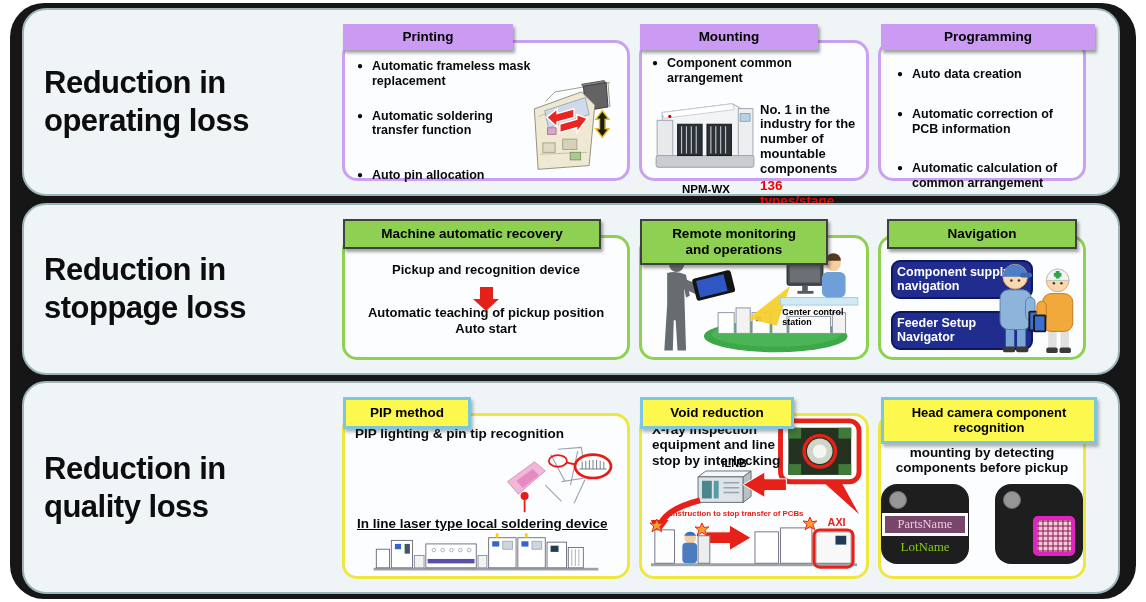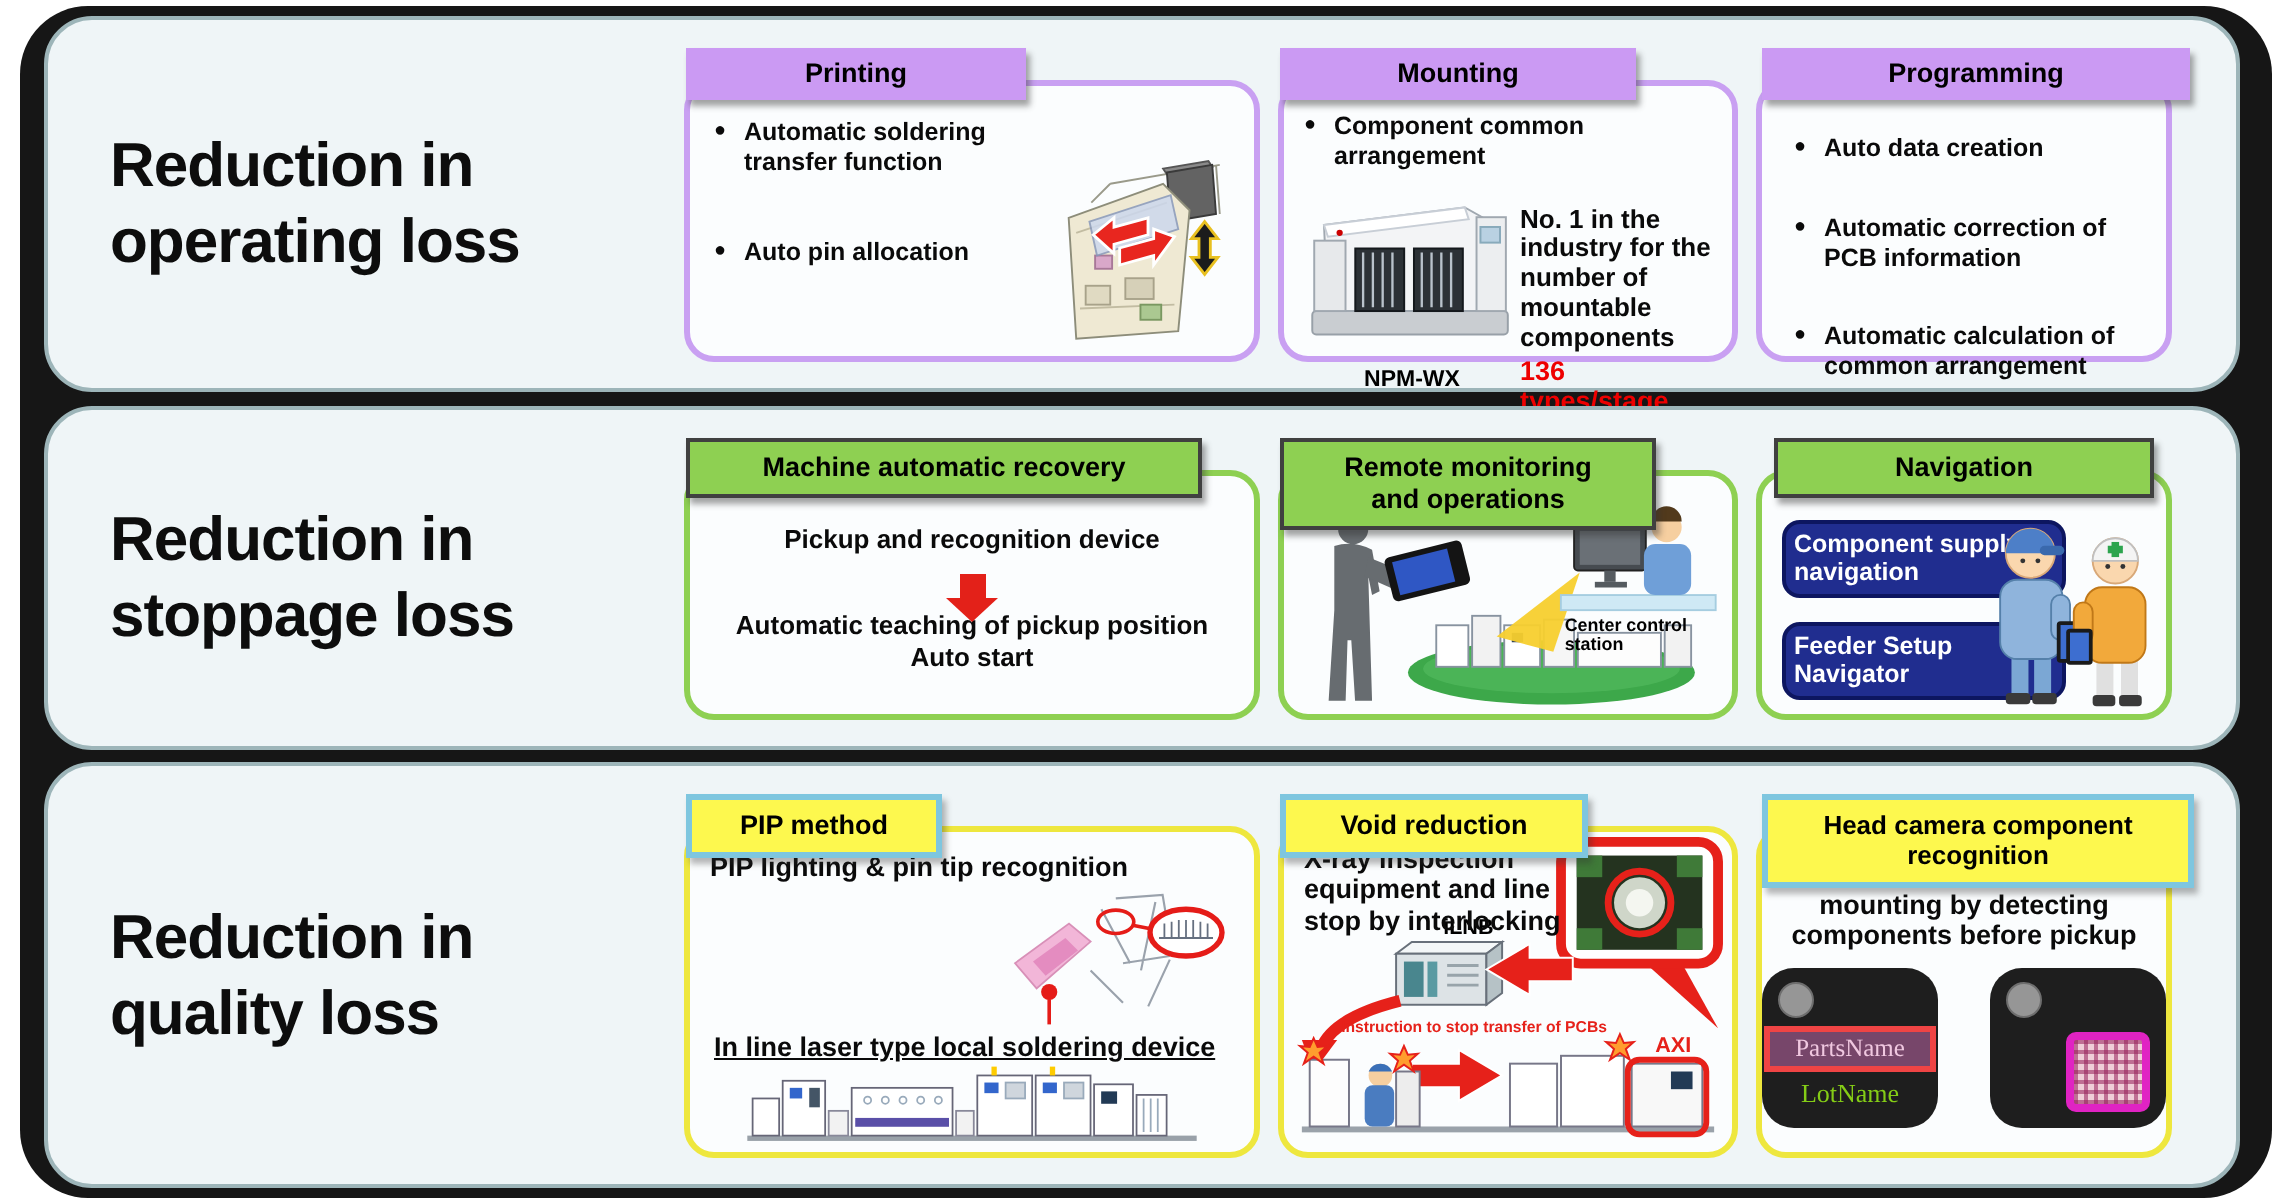--- a/index.html
+++ b/index.html
@@ -6,21 +6,21 @@
   body { background:#fff; font-family:"Liberation Sans","DejaVu Sans",sans-serif; }
   .stage { position:relative; width:1146px; height:602px; background:#ffffff; overflow:hidden; }
   .frame { position:absolute; left:10px; top:3px; width:1126px; height:596px; background:#161616; border-radius:34px; }
 
   .row { position:absolute; left:22px; width:1098px; background:#eff5f7; border:2px solid #9db5b9;
          border-radius:24px; display:flex; }
   .r1 { top:8px;  height:188px; }
   .r2 { top:203px; height:172px; }
   .r3 { top:381px; height:213px; }
 
-  .row-title { width:318px; padding-left:31px; display:flex; flex-direction:column; justify-content:center;
+  .row-title { width:318px; padding-left:20px; display:flex; flex-direction:column; justify-content:center;
                font-weight:bold; font-size:31px; line-height:1.22; color:#0d0d0d; letter-spacing:-0.5px; }
 
   .cards { flex:1; display:flex; gap:9px; padding:30px 10px 13px 0; }
   .card { position:relative; background:#fbfdfe; border-radius:15px; flex:0 0 auto; }
   .c1 { width:288px; } .c2 { width:230px; } .c3 { width:208px; }
   .r1 .card { border:3px solid #c9a0f2; }
   .r2 .card { border:3px solid #8ed052; }
   .r3 .card { border:3px solid #eee73e; }
 
   .hdr { position:absolute; z-index:3; font-weight:bold; font-size:13.5px; line-height:1.18;
@@ -82,21 +82,21 @@
   .void-text { position:absolute; top:6px; left:10px; width:152px; font-weight:bold; font-size:13.5px;
                line-height:1.13; color:#0a0a0a; z-index:2; }
   .ill-void { position:absolute; inset:0; width:100%; height:100%; }
 
   .card-head { text-align:center; }
   .head-text { margin:13px 8px 8px; font-weight:bold; font-size:13.5px; line-height:1.16; color:#0a0a0a; }
   .chips { display:flex; justify-content:center; gap:26px; margin-top:8px; }
   .chip { position:relative; width:88px; height:80px; background:#1e1e1e; border-radius:16px; }
   .chip-hole { position:absolute; left:8px; top:7px; width:18px; height:18px; border-radius:50%;
                background:#969696; border:1px solid #6e6e6e; }
-  .parts-box { position:absolute; left:1px; right:1px; top:29px; border:3px solid #ef4444;
+  .parts-box { position:absolute; left:1px; right:1px; top:29px; border:3px solid #ffffff;
                background:rgba(228,120,200,.45); color:#f0c8e0; font-family:"Liberation Serif","DejaVu Serif",serif;
                font-size:12.5px; text-align:center; padding:1px 0; }
   .lot-label { position:absolute; left:0; right:0; top:55px; text-align:center; color:#84cc16;
                font-family:"Liberation Serif","DejaVu Serif",serif; font-size:13px; }
   .qr-box { position:absolute; right:8px; bottom:8px; width:42px; height:40px; border:4px solid #e023c3;
             border-radius:5px; background-color:#f0cdd8;
             background-image: repeating-linear-gradient(0deg, rgba(150,30,90,.55) 0 2px, transparent 2px 5px),
                               repeating-linear-gradient(90deg, rgba(150,30,90,.55) 0 2px, transparent 2px 5px); }
 </style>
 </head>
@@ -107,20 +107,21 @@
 
   <section class="row r1">
     <div class="row-title">
       <span>Reduction in</span>
       <span>operating loss</span>
     </div>
     <div class="cards">
 
       <div class="card c1 card-printing">
         <div class="hdr hdr-printing">Printing</div>
+        <div class="bul pb1">Automatic frameless mask replacement</div>
         <div class="bul pb2">Automatic soldering transfer function</div>
         <div class="bul pb3">Auto pin allocation</div>
         <svg class="ill-printer" viewBox="0 0 100 108">
           <path d="M30,20 L88,10 M86,10 L88,36 M20,30 L30,20" stroke="#9a9a8a" fill="none"></path>
           <polygon points="58,12 82,8 84,11 60,15" fill="#8a8a8a" stroke="#555555"></polygon>
           <polygon points="60,14 84,10 86,36 62,40" fill="#636363" stroke="#3a3a3a"></polygon>
           <polygon points="8,38 58,20 72,34 66,98 12,102" fill="#efe9d3" stroke="#8d8d7a"></polygon>
           <path d="M12,46 L60,30 M14,86 L64,84" stroke="#c2bca2" fill="none"></path>
           <rect x="17" y="74" width="13" height="10" fill="#e0dac2" stroke="#a8a28a"></rect>
           <rect x="38" y="70" width="15" height="11" fill="#d6d0b8" stroke="#a8a28a"></rect>

